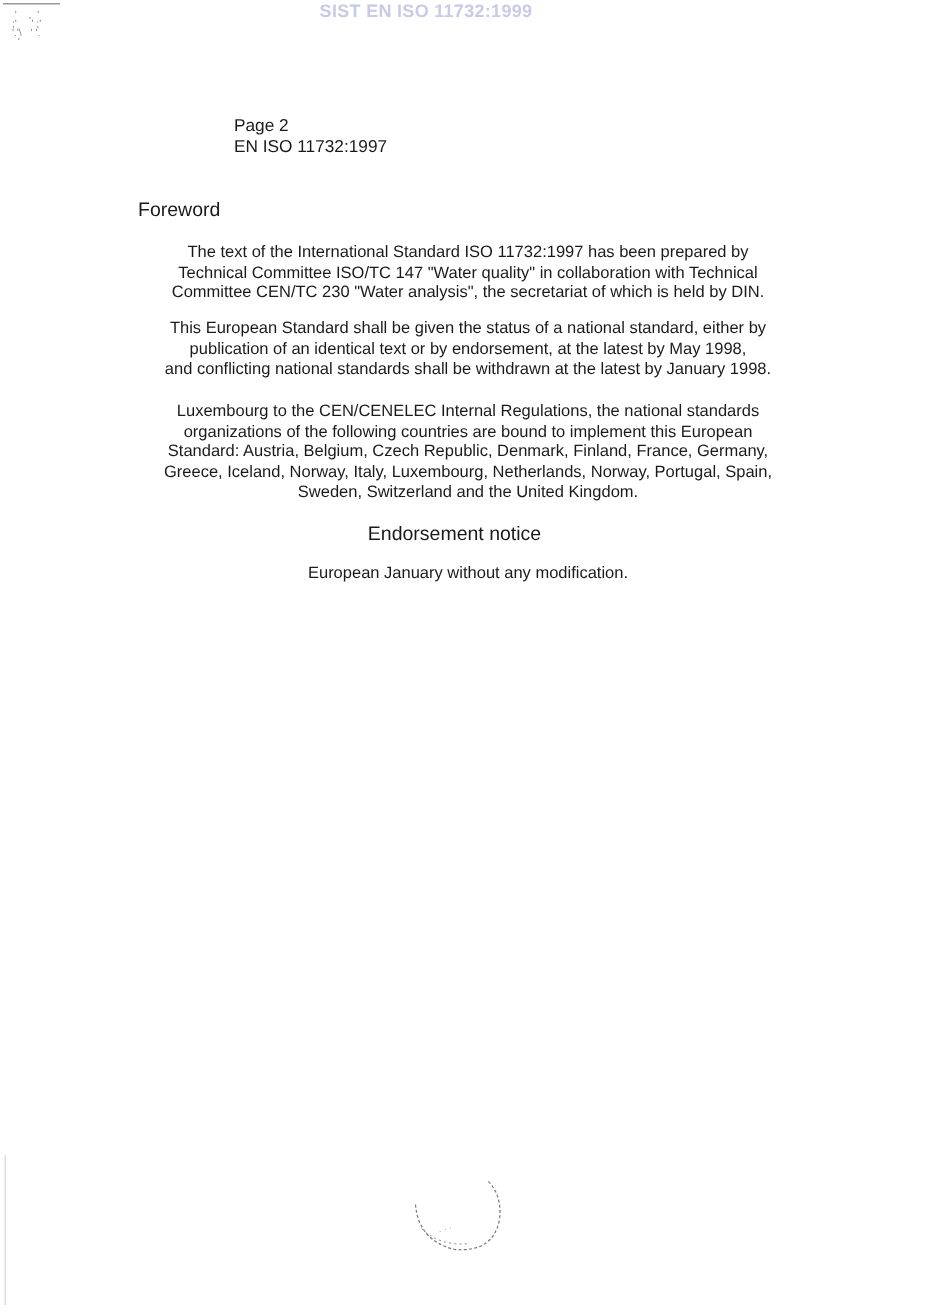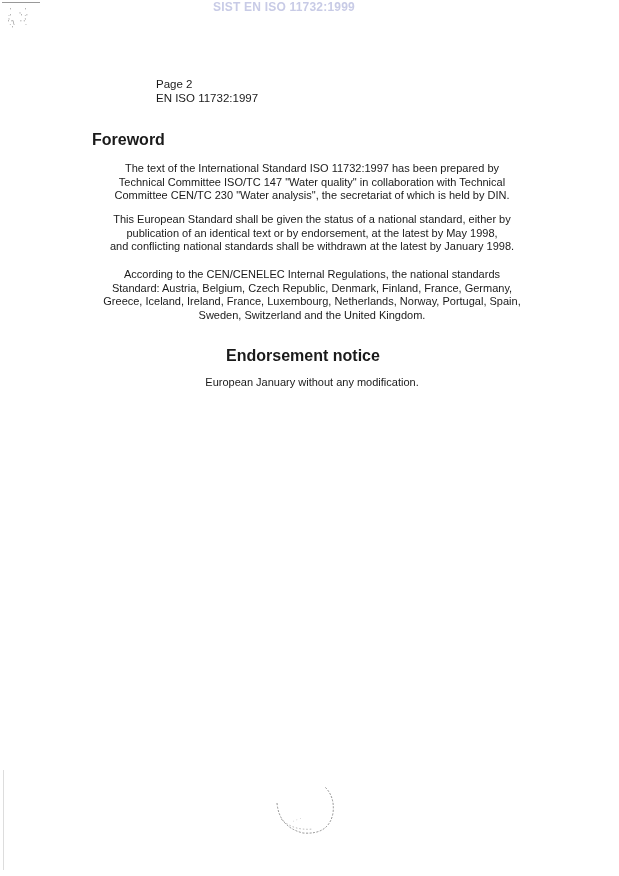--- a/index.html
+++ b/index.html
@@ -3,21 +3,21 @@
 <meta charset="utf-8">
 <style>
   html, body { margin:0; padding:0; background:#ffffff; }
   body { width:619px; height:876px; position:relative; overflow:hidden;
          font-family:"Liberation Sans", sans-serif; color:#1a1a1a; }
   .watermark { position:absolute; top:0; left:0; width:568px; text-align:center;
                font-size:12px; font-weight:bold; color:#c8cbe6; letter-spacing:0.2px; line-height:14px; }
   .scanline { position:absolute; top:2px; left:2px; width:38px; height:1px; background:#999; }
   .specks { position:absolute; top:8px; left:6px; font-size:7px; color:#888; line-height:6px; white-space:pre; }
   .hdr { position:absolute; left:108px; top:77px; font-size:11.5px; line-height:14px;margin-left:48px; }
-  .h { position:absolute; font-size:16px; font-weight:bold; line-height:14px; }
+  .h { position:absolute; font-size:13px; font-weight:normal; line-height:14px; }
   .p { position:absolute; left:92px; width:440px; font-size:11px; line-height:13.6px;text-align:center; }
   .p span { display:block; white-space:nowrap; }
   .stamp { position:absolute; left:273px; top:783px; width:64px; height:54px; }
   .margin-line { position:absolute; left:3px; top:770px; width:1px; height:100px; background:#ddd; }
 </style>
 </head>
 <body>
 
 <div class="watermark">SIST EN ISO 11732:1999</div>
 <div class="scanline"></div>
@@ -40,23 +40,24 @@
   <span>Committee CEN/TC 230  "Water analysis", the secretariat of which is held by DIN.</span>
 </div>
 
 <div class="p" style="top:213px;">
   <span>This European Standard shall be given the status of a national standard, either by</span>
   <span>publication of an identical text or by endorsement, at the latest by May 1998,</span>
   <span>and conflicting national standards shall be withdrawn at the latest by January 1998.</span>
 </div>
 
 <div class="p" style="top:268px;">
-  <span>According to the CEN/CENELEC Internal Regulations, the national standards</span>
+  <span>Luxembourg to the CEN/CENELEC Internal Regulations, the national standards</span>
+  <span>organizations of the following countries are bound to implement this European</span>
   <span>Standard: Austria, Belgium, Czech Republic, Denmark, Finland, France, Germany,</span>
-  <span>Greece, Iceland, Ireland, France, Luxembourg, Netherlands, Norway, Portugal, Spain,</span>
+  <span>Greece, Iceland, Norway, Italy, Luxembourg, Netherlands, Norway, Portugal, Spain,</span>
   <span>Sweden, Switzerland and the United Kingdom.</span>
 </div>
 
 <div class="h" style="left:83px; width:440px; top:349px; text-align:center;">Endorsement notice</div>
 
 <div class="p" style="top:376px;">
   <span>European January without any modification.</span>
 </div>
 
 <svg class="stamp" viewBox="0 0 64 54">

